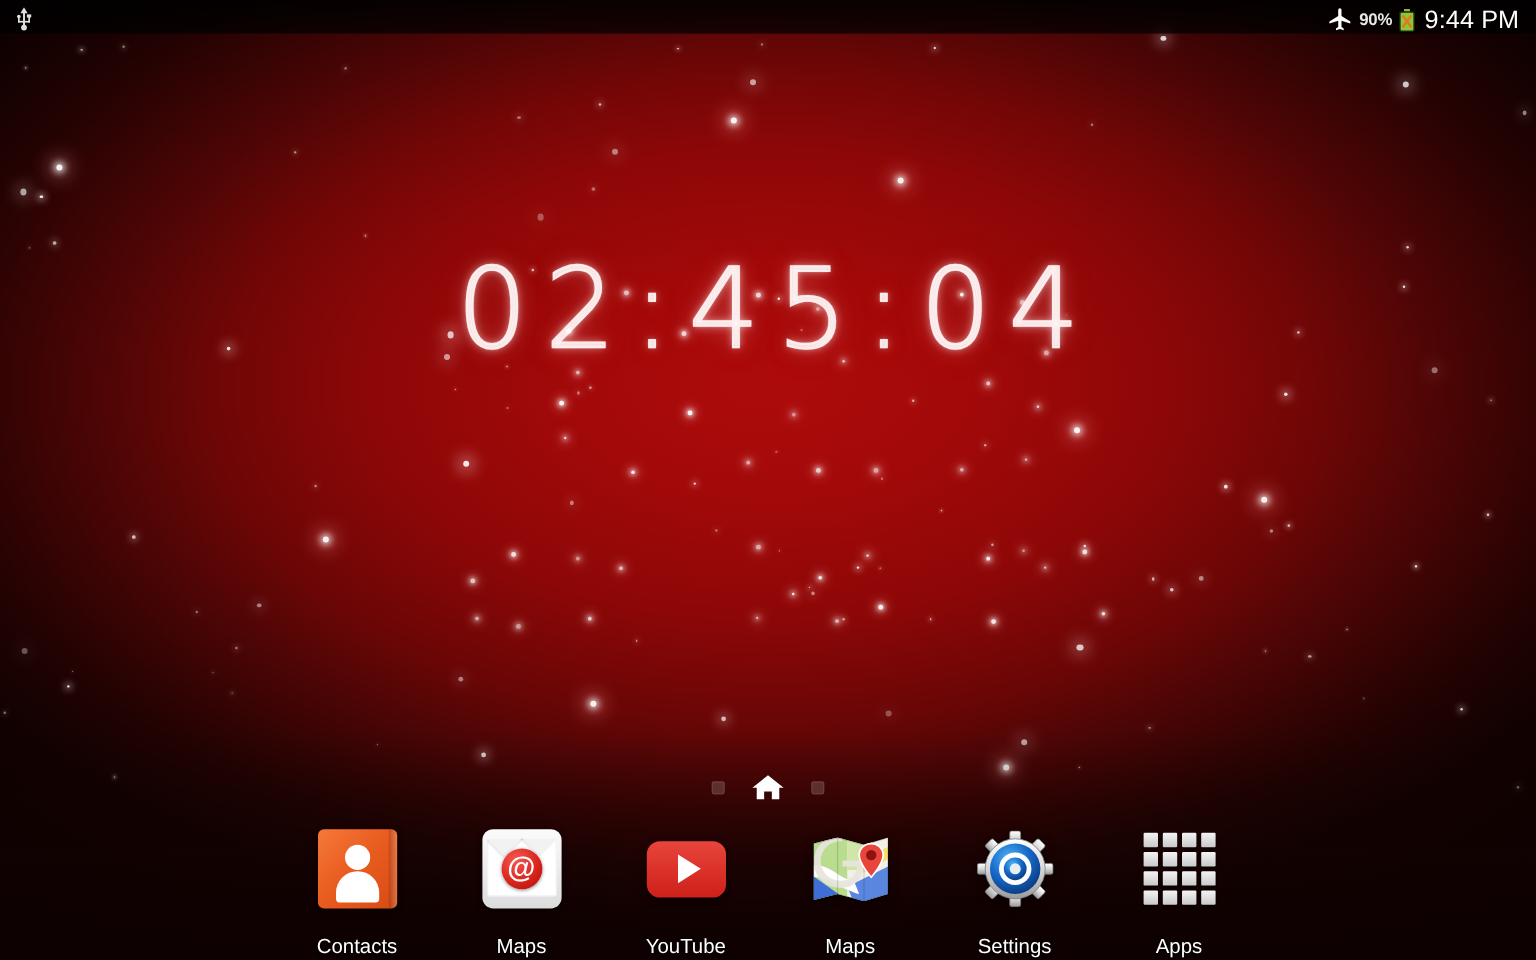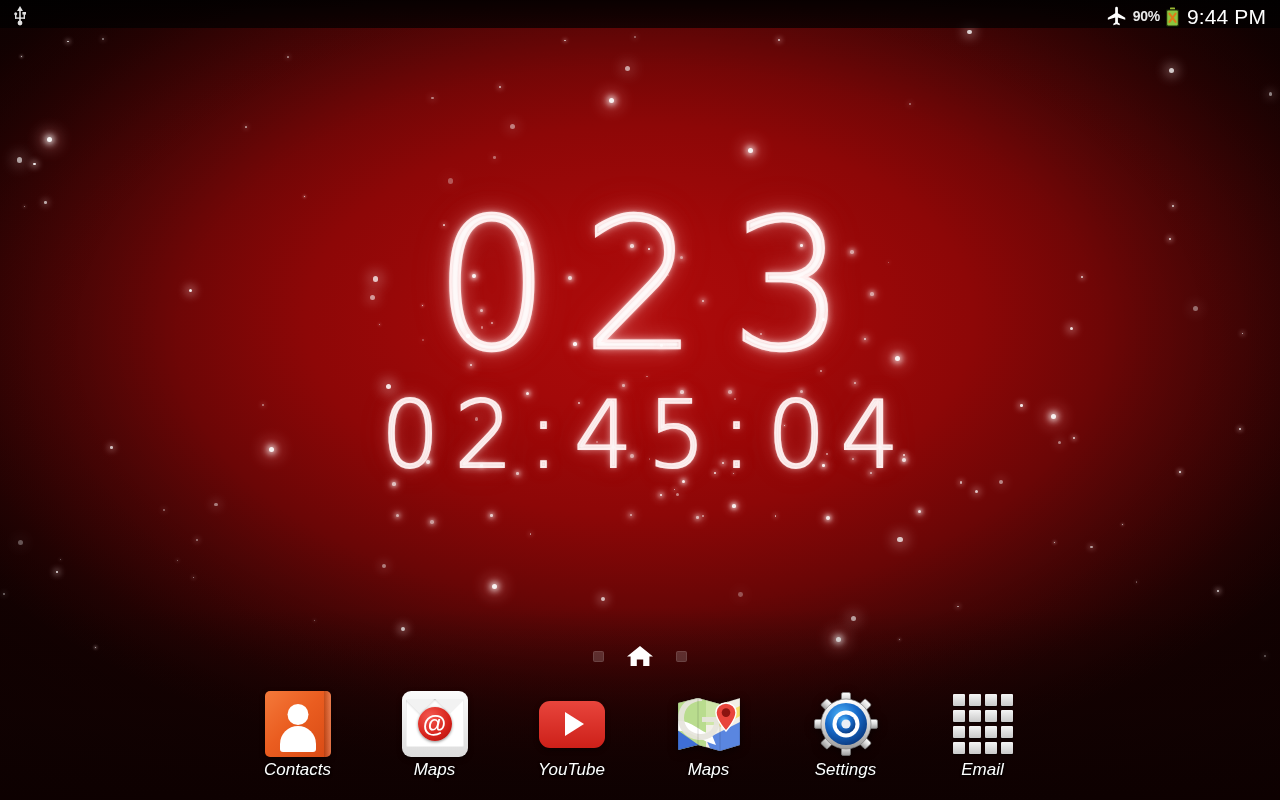--- a/index.html
+++ b/index.html
@@ -145,25 +145,24 @@
   .dock-item {
     width:137px;
     display:flex; flex-direction:column; align-items:center;
     cursor:pointer;
   }
   .dock-icon {
     width:72px; height:72px; position:relative;
     display:flex; align-items:center; justify-content:center;
   }
   .dock-label {
-    margin-top:1px;
+    margin-top:20px;
     color:#ffffff; font-size:17px; line-height:1;
     text-shadow:0 1px 3px rgba(0,0,0,0.95), 0 0 2px rgba(0,0,0,0.9);
     white-space:nowrap;
-    font-style:italic;
   }
 
   
   .ic-contacts {
     width:66px; height:66px; border-radius:5px;
     background:linear-gradient(135deg,#f4793a 0%, #ea5d20 45%, #d84a14 100%);
     position:relative; overflow:hidden;
     box-shadow:0 2px 5px rgba(0,0,0,0.5);
   }
   .ic-contacts::after {
@@ -431,21 +430,20 @@
           <rect x="1" y="2.5" width="13" height="17" rx="1.4" fill="#1c2b08"></rect>
           <rect x="2.2" y="3.6" width="10.6" height="14.8" rx="0.8" fill="#8cc63f"></rect>
           <path d="M4.4 6.6 L10.6 14.8 M10.6 6.6 L4.4 14.8" stroke="#e07b18" stroke-width="2.1" stroke-linecap="round"></path>
         </svg>
       </span>
       <span class="status-clock">9:44 PM</span>
     </div>
   </div>
 
   <div class="countdown-widget">
-    <div class="glitter-text countdown-days">023</div>
     <div class="glitter-text countdown-time">02:45:04</div>
     <div class="glitter-layer" id="glitter-layer">
         <div class="gsp" style="left: 466px; top: 138px; width: 3.6px; height: 3.6px; opacity: 0.96;"></div>
         <div class="gsp" style="left: 472px; top: 78px; width: 3.8px; height: 3.8px; opacity: 0.95;"></div>
         <div class="gsp" style="left: 520px; top: 46px; width: 3.6px; height: 3.6px; opacity: 0.73;"></div>
         <div class="gsp" style="left: 568px; top: 80px; width: 3.8px; height: 3.8px; opacity: 0.83;"></div>
         <div class="gsp" style="left: 573px; top: 146px; width: 3.7px; height: 3.7px; opacity: 0.97;"></div>
         <div class="gsp" style="left: 526px; top: 196px; width: 3.1px; height: 3.1px; opacity: 0.92;"></div>
         <div class="gsp" style="left: 470px; top: 168px; width: 2.2px; height: 2.2px; opacity: 0.84;"></div>
         <div class="gsp" style="left: 480px; top: 113px; width: 3px; height: 3px; opacity: 0.71;"></div>
@@ -614,17 +612,17 @@
             <i></i>
             <i></i>
             <i></i>
             <i></i>
             <i></i>
             <i></i>
             <i></i>
             <i></i>
           </div>
       </div>
-      <div class="dock-label">Email</div>
+      <div class="dock-label">Apps</div>
     </div>
 
   </div>
 </div>
 
 </body></html>

